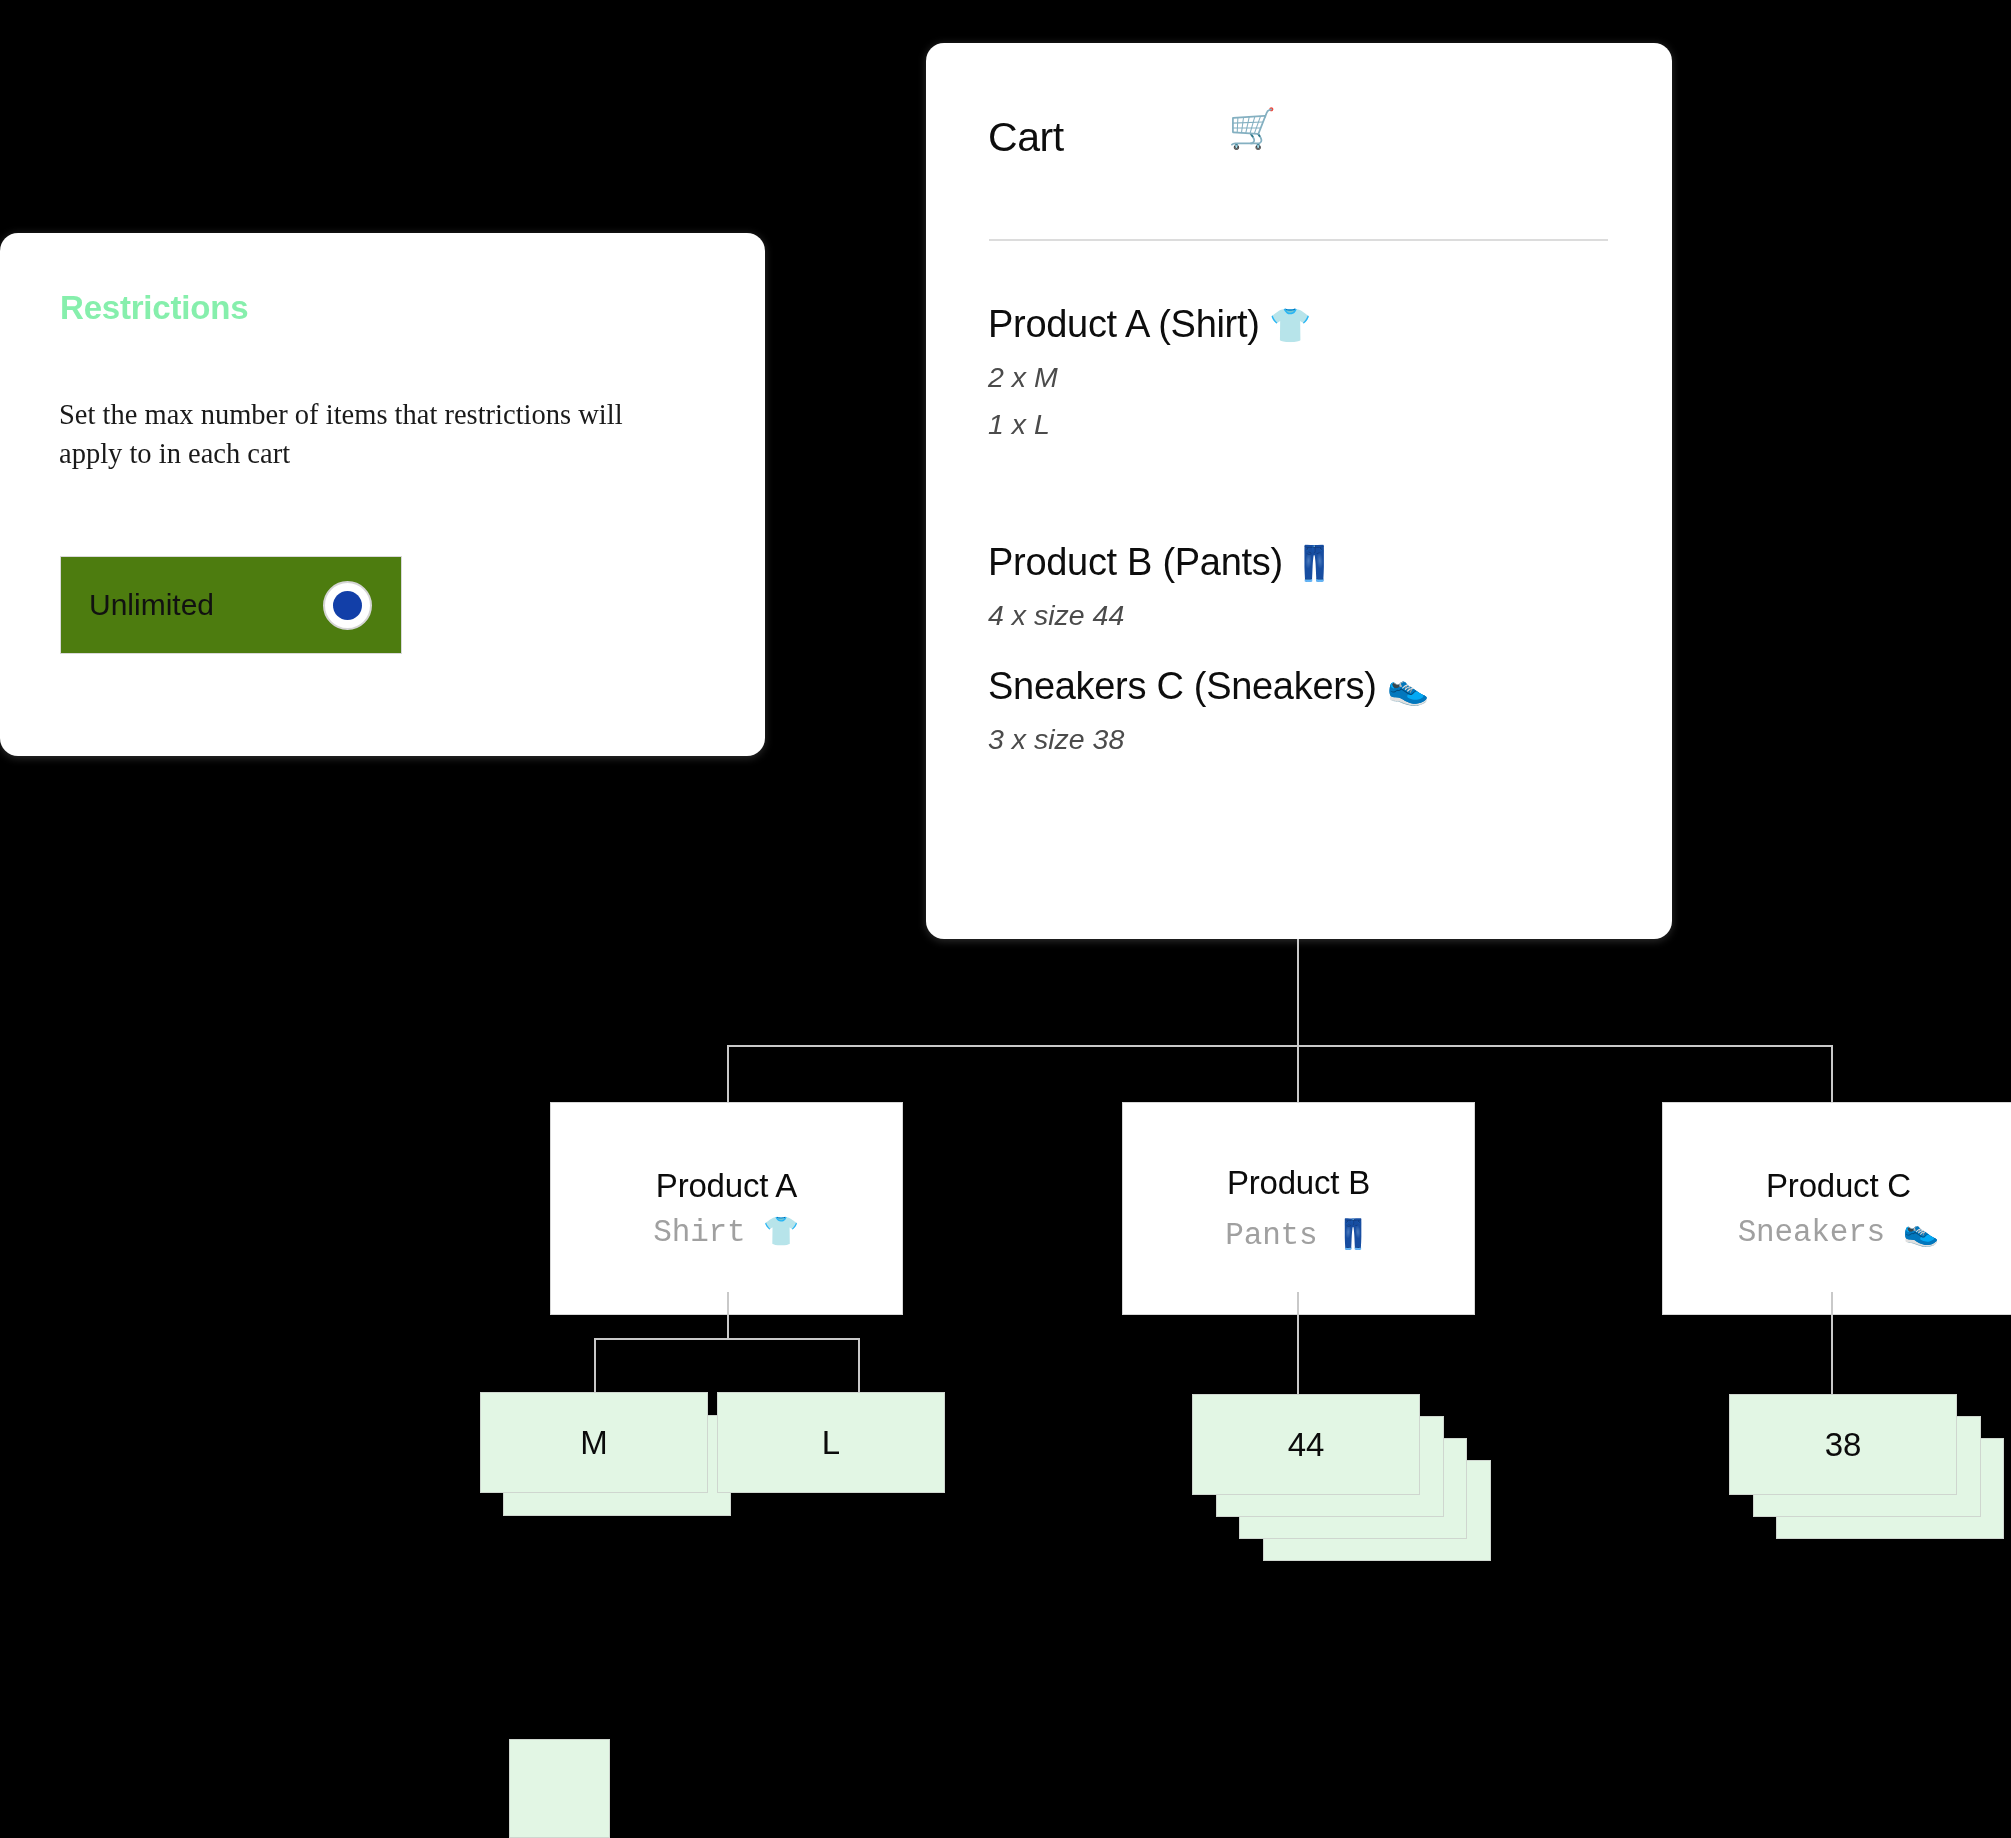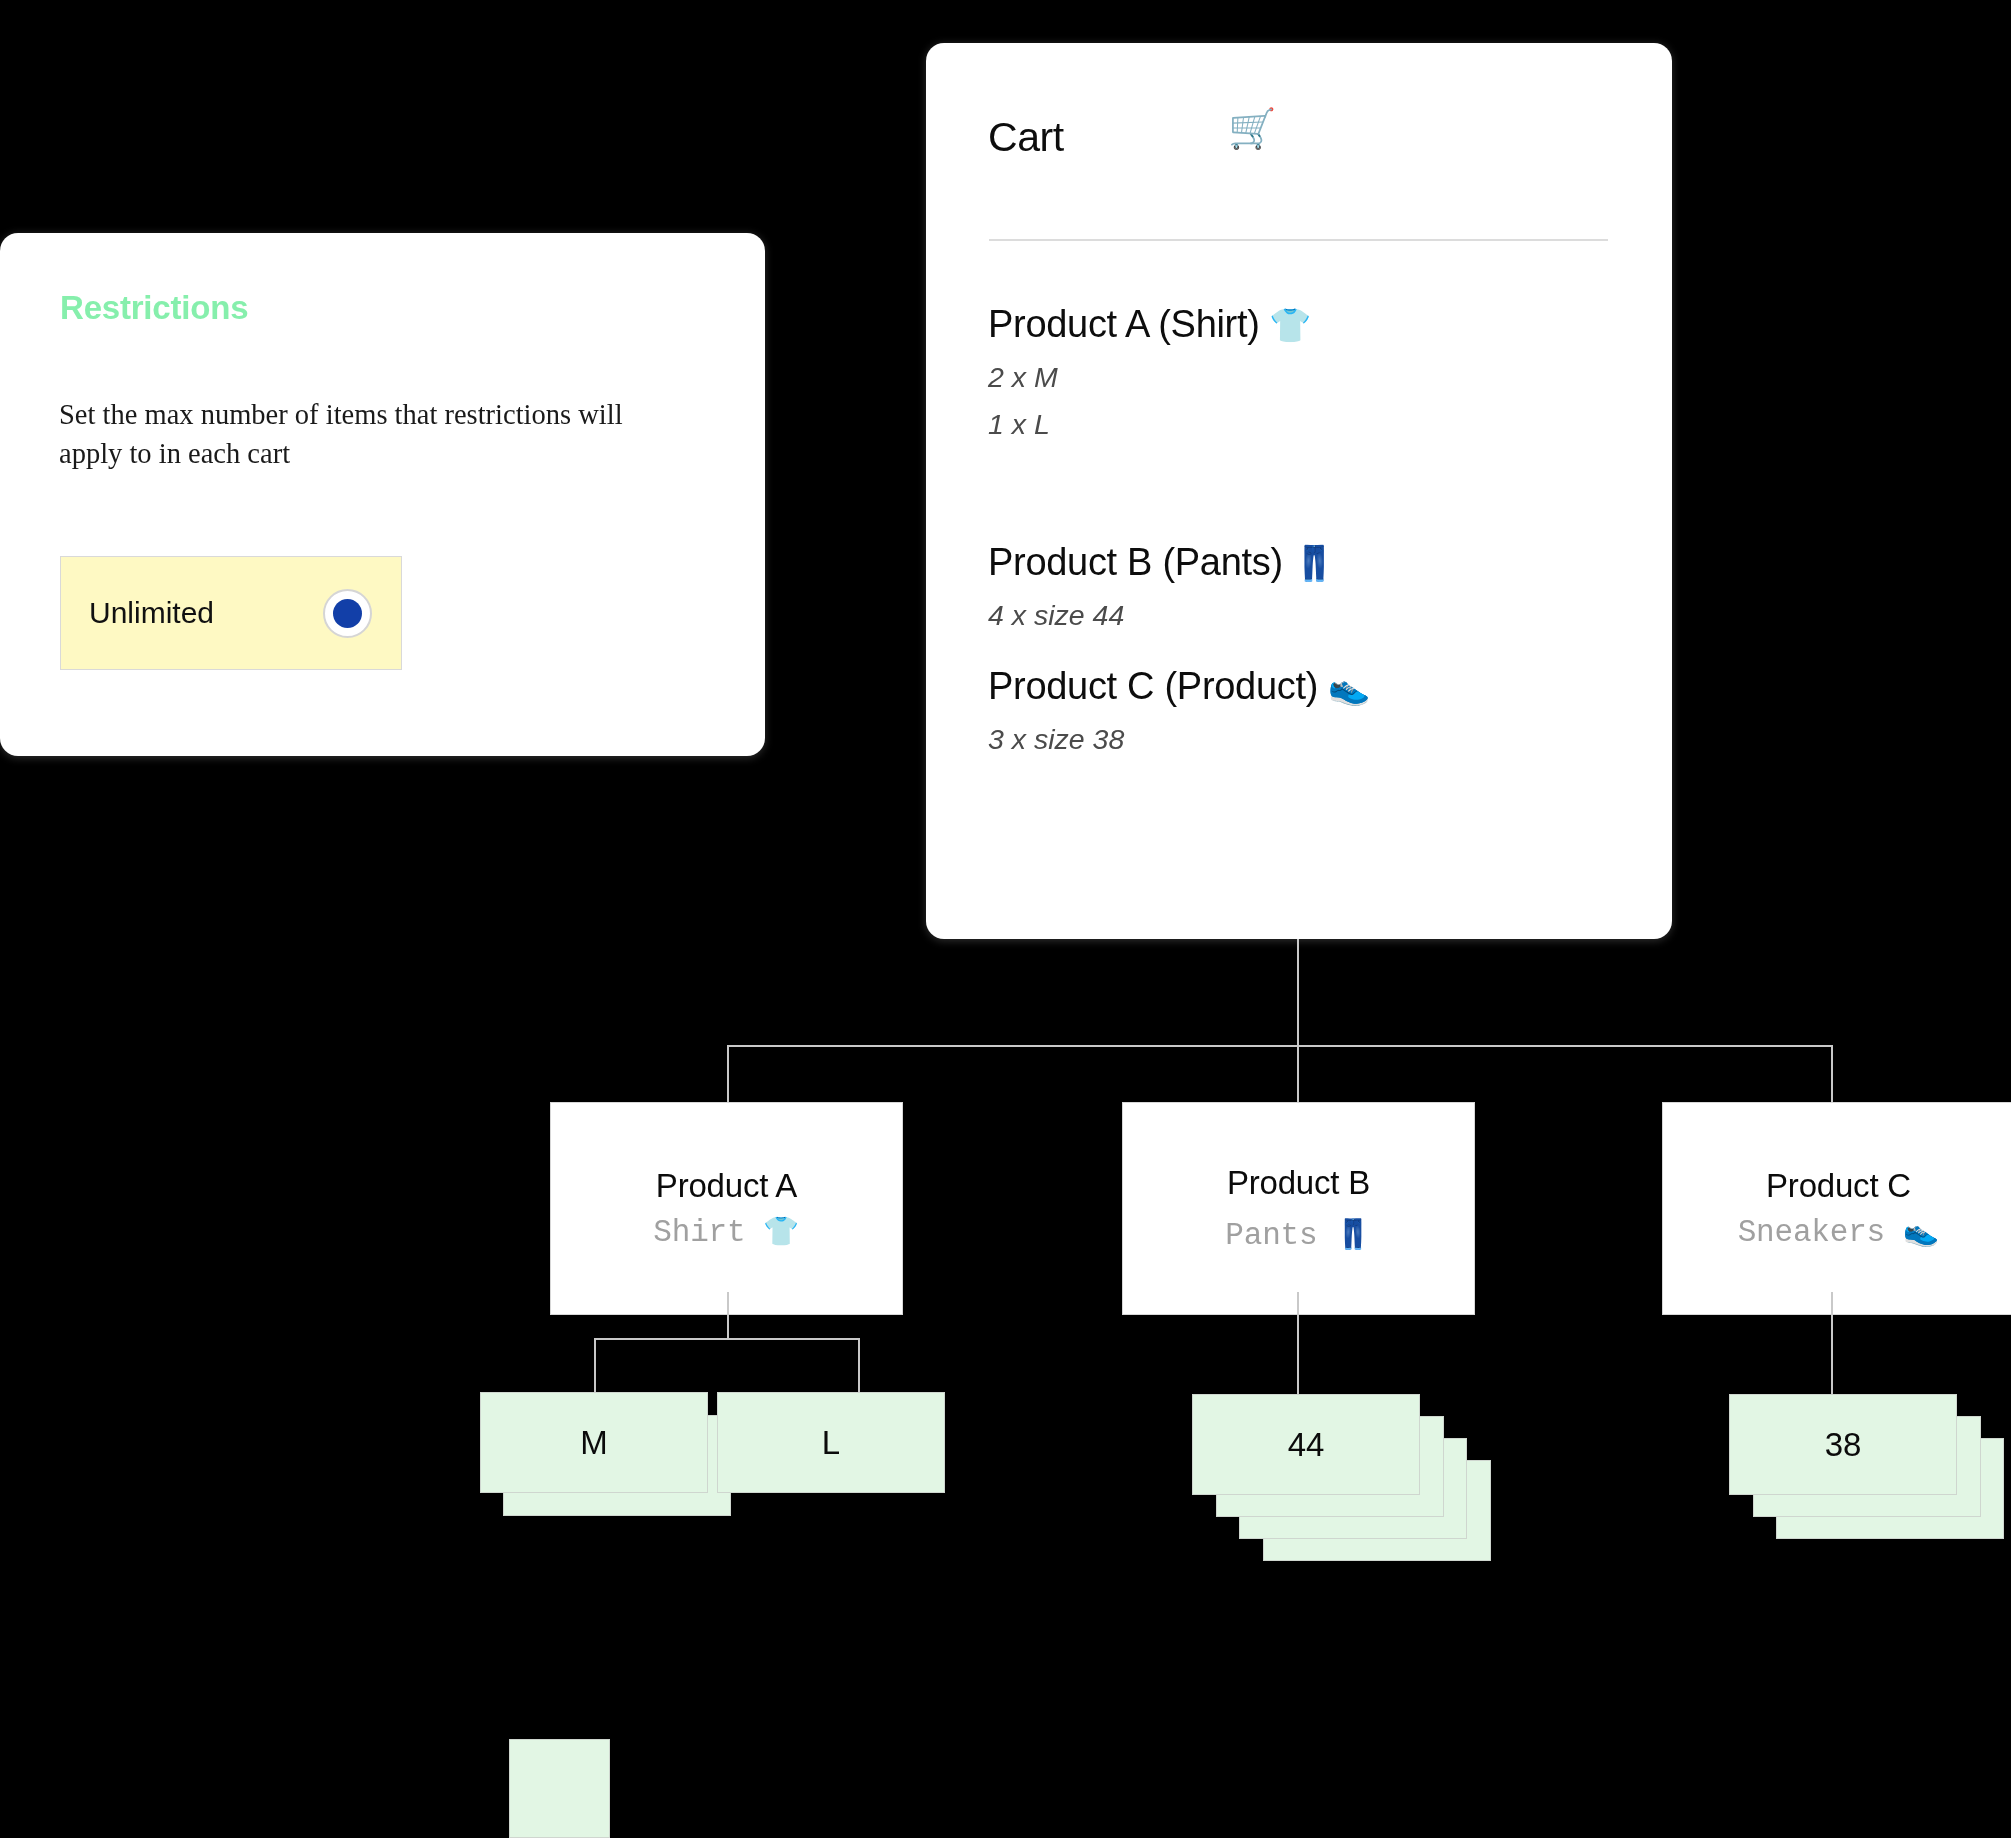--- a/index.html
+++ b/index.html
@@ -54,23 +54,23 @@
     font-weight: 400;
     line-height: 1.38;
     color: #1a1a1a;
     font-family: Liberation Serif, serif;
   }
   #unlimited-option {
     position: absolute;
     left: 60px;
     top: 556px;
     width: 342px;
-    height: 114px;
+    height: 98px;
     border: 1.6px solid #d9d9d9;
-    background: #fef9c3;
+    background: #4d7c0f;
     box-sizing: border-box;
     display: flex;
     align-items: center;
     justify-content: space-between;
     padding: 0 29px 0 28px;
   }
   #unlimited-label {
     font-size: 30px;
     color: #111111;
   }
@@ -261,21 +261,21 @@
   <div class="cart-item" id="cart-item-b">
     <div class="cart-item-name">
       <span>Product B (Pants)</span>
       <span class="cart-item-emoji">👖</span>
     </div>
     <div class="cart-item-qty">4 x size 44</div>
   </div>
 
   <div class="cart-item" id="cart-item-c">
     <div class="cart-item-name">
-      <span>Product C (Product)</span>
+      <span>Sneakers C (Sneakers)</span>
       <span class="cart-item-emoji">👟</span>
     </div>
     <div class="cart-item-qty">3 x size 38</div>
   </div>
 
   <div class="line vline" style="left:1297px; top:939px; height:108px;"></div>
   <div class="line hline" style="left:728px; top:1045px; width:1105px;"></div>
   <div class="line vline" style="left:727px; top:1045px; height:57px;"></div>
   <div class="line vline" style="left:1297px; top:1045px; height:57px;"></div>
   <div class="line vline" style="left:1831px; top:1045px; height:57px;"></div>

